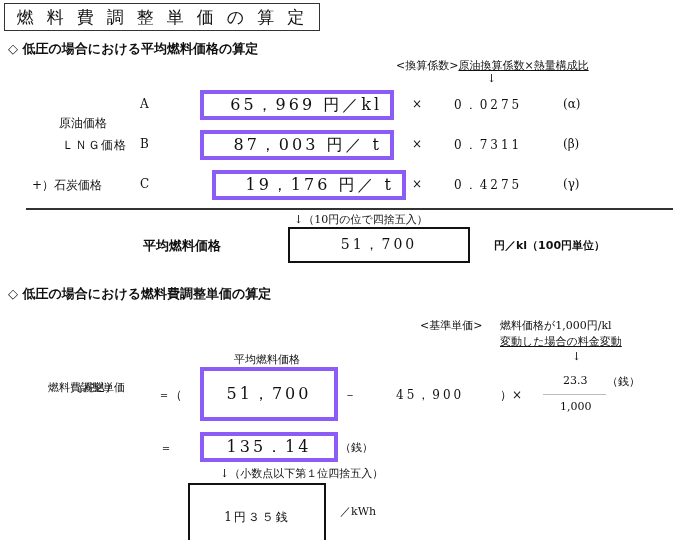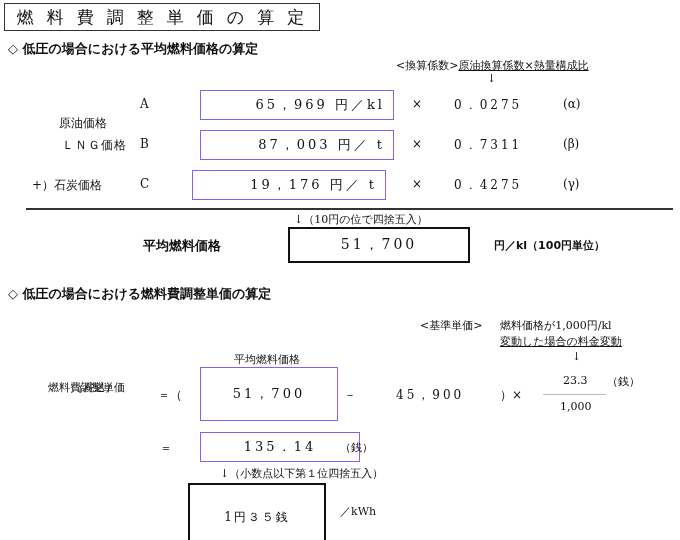--- a/index.html
+++ b/index.html
@@ -13,22 +13,22 @@
   .title-box {
     left: 4px; top: 3px; width: 316px; height: 28px;
     border: 1.5px solid #333; box-sizing: border-box;
     display: flex; align-items: center; justify-content: center;
     font-size: 17px; letter-spacing: 13px; padding-left: 10px;
   }
   .heading { font-weight: bold; font-size: 13px; }
   .small { font-size: 11px; }
   .label { font-size: 12px; }
   .box {
-    position: absolute; border: 1px solid #8b5cf6; box-sizing: border-box;
-    display: flex; align-items: center; font-size: 13px; letter-spacing: 3px;
+    position: absolute; border: 4px solid #8b5cf6; box-sizing: border-box;
+    display: flex; align-items: center; font-size: 16px; letter-spacing: 3px;
   }
   .box.right { justify-content: flex-end; padding-right: 8px; }
   .box.center { justify-content: center; }
   .thick { border: 2px solid #111; }
   .underline { text-decoration: underline; }
   .hr { position: absolute; left: 26px; top: 208px; width: 647px; height: 0; border-top: 2px solid #333; }
   .frac-line { position: absolute; left: 543px; top: 394px; width: 63px; border-top: 1.5px solid #bbb; }
 </style>
 </head>
 <body>
@@ -51,21 +51,21 @@
 
 <div class="abs label" style="left:62px; top:137px; letter-spacing:1px;">ＬＮＧ価格</div>
 <div class="abs label" style="left:140px; top:137px;">B</div>
 <div class="box right" style="left:200px; top:130px; width:194px; height:30px;">87，003 円／ t</div>
 <div class="abs label" style="left:412px; top:137px;">×</div>
 <div class="abs label" style="left:454px; top:137px; letter-spacing:3px;">0．7311</div>
 <div class="abs label" style="left:563px; top:137px;">(β)</div>
 
 <div class="abs label" style="left:32px; top:177px;">+）石炭価格</div>
 <div class="abs label" style="left:140px; top:177px;">C</div>
-<div class="box right" style="left:192px; top:170px; width:194px; height:30px;">19，176 円／ t</div>
+<div class="box right" style="left:212px; top:170px; width:194px; height:30px;">19，176 円／ t</div>
 <div class="abs label" style="left:412px; top:177px;">×</div>
 <div class="abs label" style="left:454px; top:177px; letter-spacing:3px;">0．4275</div>
 <div class="abs label" style="left:563px; top:177px;">(γ)</div>
 
 <div class="hr"></div>
 
 <div class="abs small" style="left:294px; top:212px;">↓（10円の位で四捨五入）</div>
 <div class="abs sans" style="left:143px; top:237px; font-size:13px; font-weight:bold;">平均燃料価格</div>
 <div class="box center thick" style="left:288px; top:227px; width:182px; height:36px; font-size:14px;">51，700</div>
 <div class="abs sans small" style="left:485px; top:238px; font-weight:bold;padding-left:9px;">円／kl（100円単位）</div>
@@ -87,19 +87,19 @@
 <div class="abs label" style="left:344px; top:387px;">－</div>
 <div class="abs label" style="left:396px; top:387px; letter-spacing:3px;">45，900</div>
 <div class="abs label" style="left:500px; top:387px;">）×</div>
 
 <div class="abs small" style="left:563px; top:374px;">23.3</div>
 <div class="abs small" style="left:607px; top:374px;">（銭）</div>
 <div class="frac-line"></div>
 <div class="abs small" style="left:560px; top:400px;">1,000</div>
 
 <div class="abs label" style="left:160px; top:440px;">＝</div>
-<div class="box center" style="left:200px; top:432px; width:160px; height:30px;">135．14</div>
+<div class="box center" style="left:200px; top:432px; width:138px; height:30px;">135．14</div>
 <div class="abs small" style="left:340px; top:440px;">（銭）</div>
 
 <div class="abs small" style="left:220px; top:466px;">↓（小数点以下第１位四捨五入）</div>
 
 <div class="box center thick" style="left:188px; top:483px; width:138px; height:68px; font-size:12px; letter-spacing:2px;">1円３５銭</div>
 <div class="abs small" style="left:340px; top:504px;">／kWh</div>
 
 </body></html>

